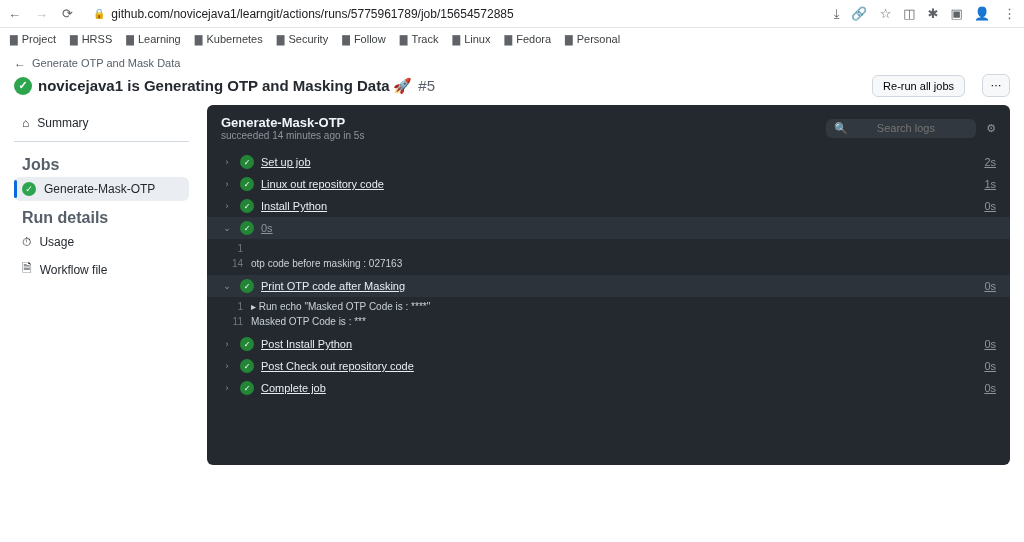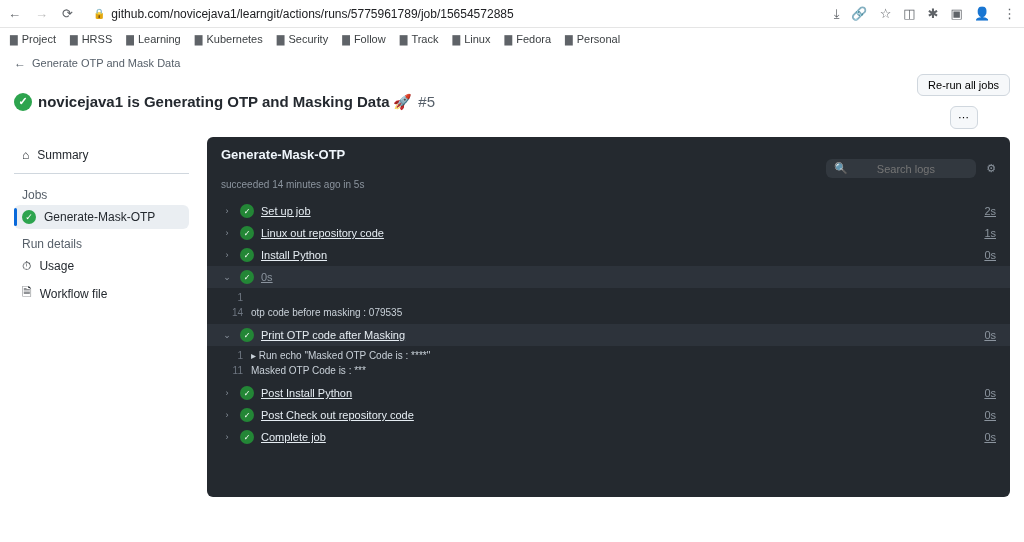--- a/index.html
+++ b/index.html
@@ -12,35 +12,35 @@
 .bookmarks { height:22px; display:flex; align-items:center; padding:0 10px; gap:14px; color:#3c4043; font-size:11px;}
 .bm { display:flex; align-items:center; gap:4px; cursor:pointer;}
 .bm .fld { color:#5f6368; font-size:10px; }
 .page { padding:6px 14px 0 14px; }
 .breadcrumb-row { display:flex; align-items:center; gap:6px; font-size:11px; color:#57606a; margin-bottom:2px;}
 .breadcrumb-row .arrow-back { font-size:12px; cursor:pointer;}
 .title-row { display:flex; align-items:center; justify-content:space-between; padding:2px 0 8px 0;}
 .title-left { display:flex; align-items:center; gap:6px; font-size:15px; font-weight:600;}
 .status-dot { width:18px; height:18px; border-radius:50%; background:#2da44e; color:#fff; display:flex; align-items:center; justify-content:center; font-size:11px;}
 .run-num { color:#57606a; font-weight:400;}
-.title-right { display:flex; gap:10px; align-items:center;flex-direction:column;}
+.title-right { display:flex; gap:17px; align-items:center;}
 .btn { border:1px solid #d0d7de; background:#f6f8fa; border-radius:6px; padding:4px 10px; font-size:11px; cursor:pointer;}
 .btn-menu { width:28px; text-align:center; padding:4px 0;}
 .layout { display:flex; gap:18px; }
 .sidebar { width:175px; flex-shrink:0; padding-top:6px;}
 .side-item { display:flex; align-items:center; gap:8px; padding:5px 8px; font-size:12px; color:#24292f; border-radius:6px; cursor:pointer;}
 .side-item.active { background:#eaeef2; position:relative; font-weight:500;}
 .side-item.active::before { content:""; position:absolute; left:0; top:3px; bottom:3px; width:3px; background:#0969da; border-radius:2px;}
-.side-label { font-size:12px; color:#57606a; padding:8px 8px 3px;}
+.side-label { font-size:16px; color:#57606a; padding:8px 8px 3px;font-weight:bold;}
 .status-dot-sm { width:14px; height:14px; border-radius:50%; background:#2da44e; color:#fff; display:flex; align-items:center; justify-content:center; font-size:9px; flex-shrink:0;}
 .hr { border:0; border-top:1px solid #d0d7de; margin:6px 0;}
 .logs-panel { flex:1; background:#24292f; border-radius:6px; min-height:360px; color:#c9d1d9; font-size:11px; overflow:hidden;}
 .logs-header { display:flex; align-items:center; justify-content:space-between; padding:10px 14px;}
 .lh-left .title { font-size:13px; font-weight:600; color:#f0f6fc;}
-.lh-left .meta { font-size:10px; color:#8b949e; margin-top:17px;}
+.lh-left .meta { font-size:10px; color:#8b949e; margin-top:0;}
 .lh-right { display:flex; align-items:center; gap:10px;}
 .search-box { background:#32383f; border-radius:6px; padding:3px 8px; display:flex; align-items:center; gap:5px; width:150px;}
 .search-box input { background:transparent; border:0; outline:0; color:#c9d1d9; font-size:11px; width:110px;margin-left:24px;}
 .gear { color:#8b949e; cursor:pointer;}
 .step-row { display:flex; align-items:center; padding:4px 14px; cursor:pointer;}
 .step-row.expanded { background:#2d333b;}
 .chev { width:12px; color:#8b949e; font-size:9px; text-align:center;}
 .check { width:14px; height:14px; border-radius:50%; background:#238636; color:#fff; display:flex; align-items:center; justify-content:center; font-size:8px; margin:0 7px;}
 .step-label { flex:1; color:#e6edf3; font-size:11px;text-decoration:underline;}
 .step-time { color:#8b949e; font-size:11px;text-decoration:underline;}
@@ -194,21 +194,21 @@
             <span class="chev">⌄</span>
             <span class="check">✓</span>
             <span class="step-time">0s</span>
           </div>
           <div class="log-body">
             <div class="log-line">
               <span class="ln">1</span>
             </div>
             <div class="log-line">
               <span class="ln">14</span>
-              <span class="lt">otp code before masking : 079535</span>
+              <span class="lt">otp code before masking : 027163</span>
             </div>
           </div>
           <div class="step-row expanded">
             <span class="chev">⌄</span>
             <span class="check">✓</span>
             <span class="step-label">Print OTP code after Masking</span>
             <span class="step-time">0s</span>
           </div>
           <div class="log-body">
             <div class="log-line">

